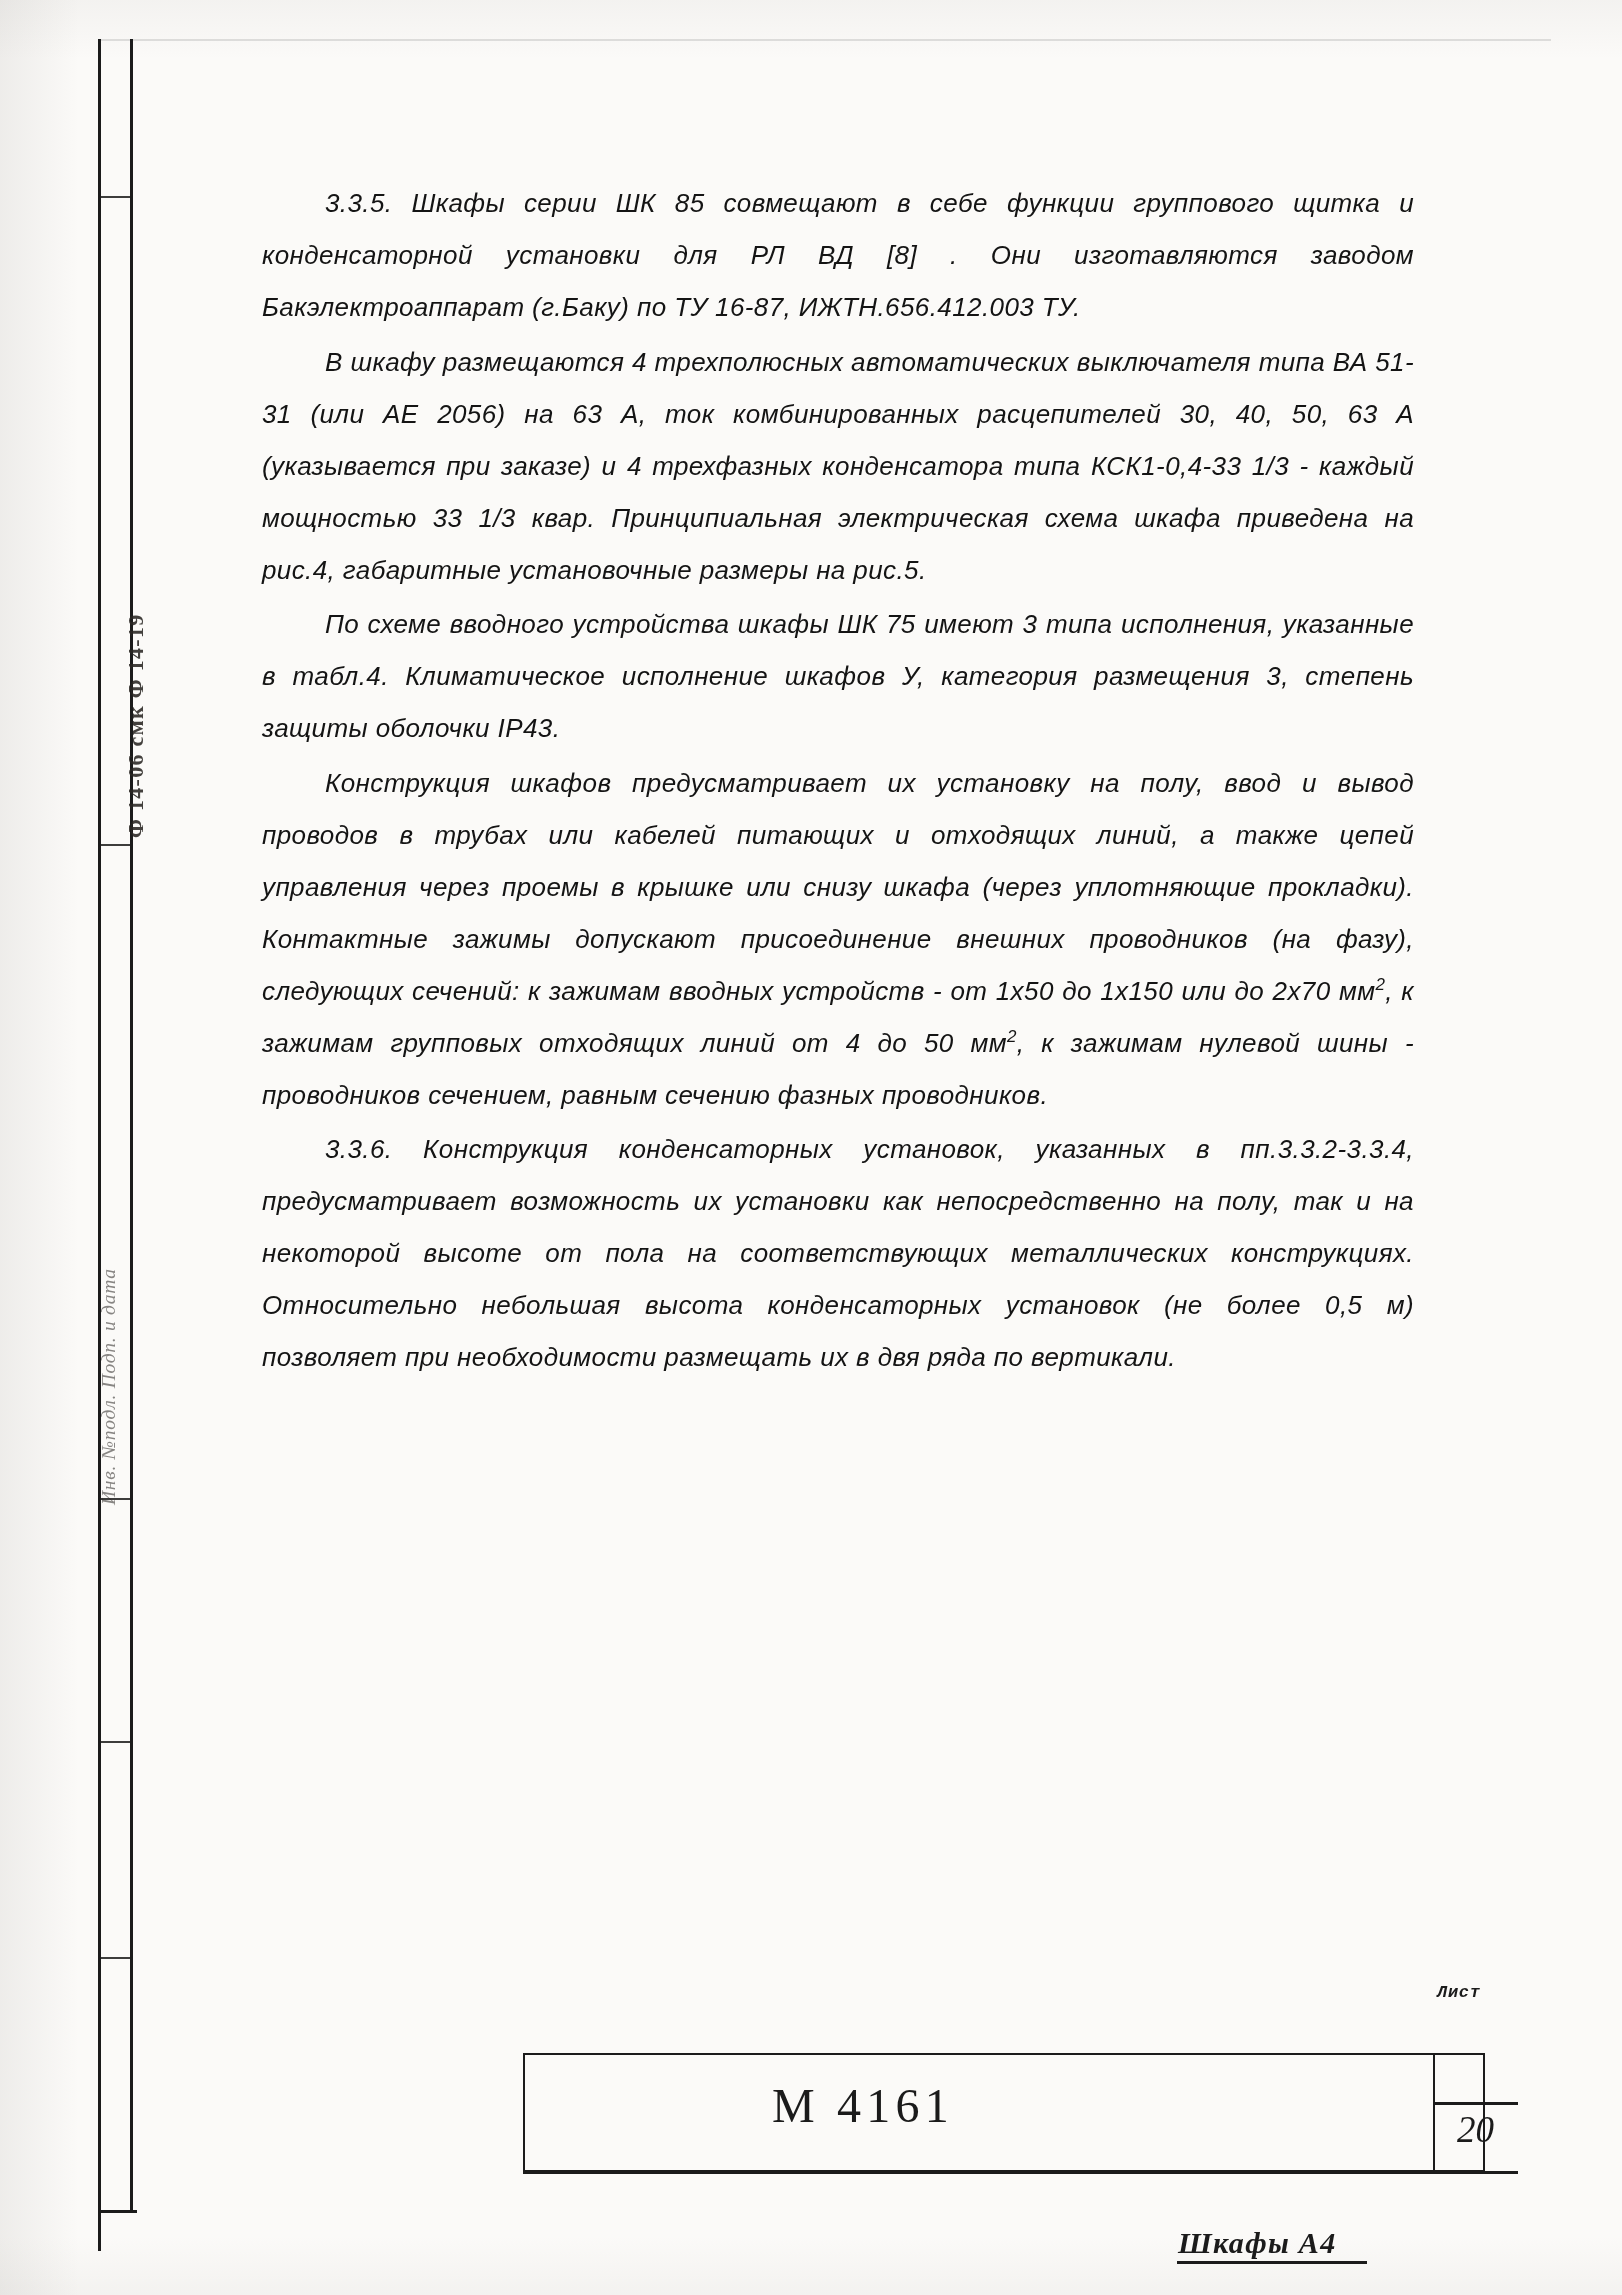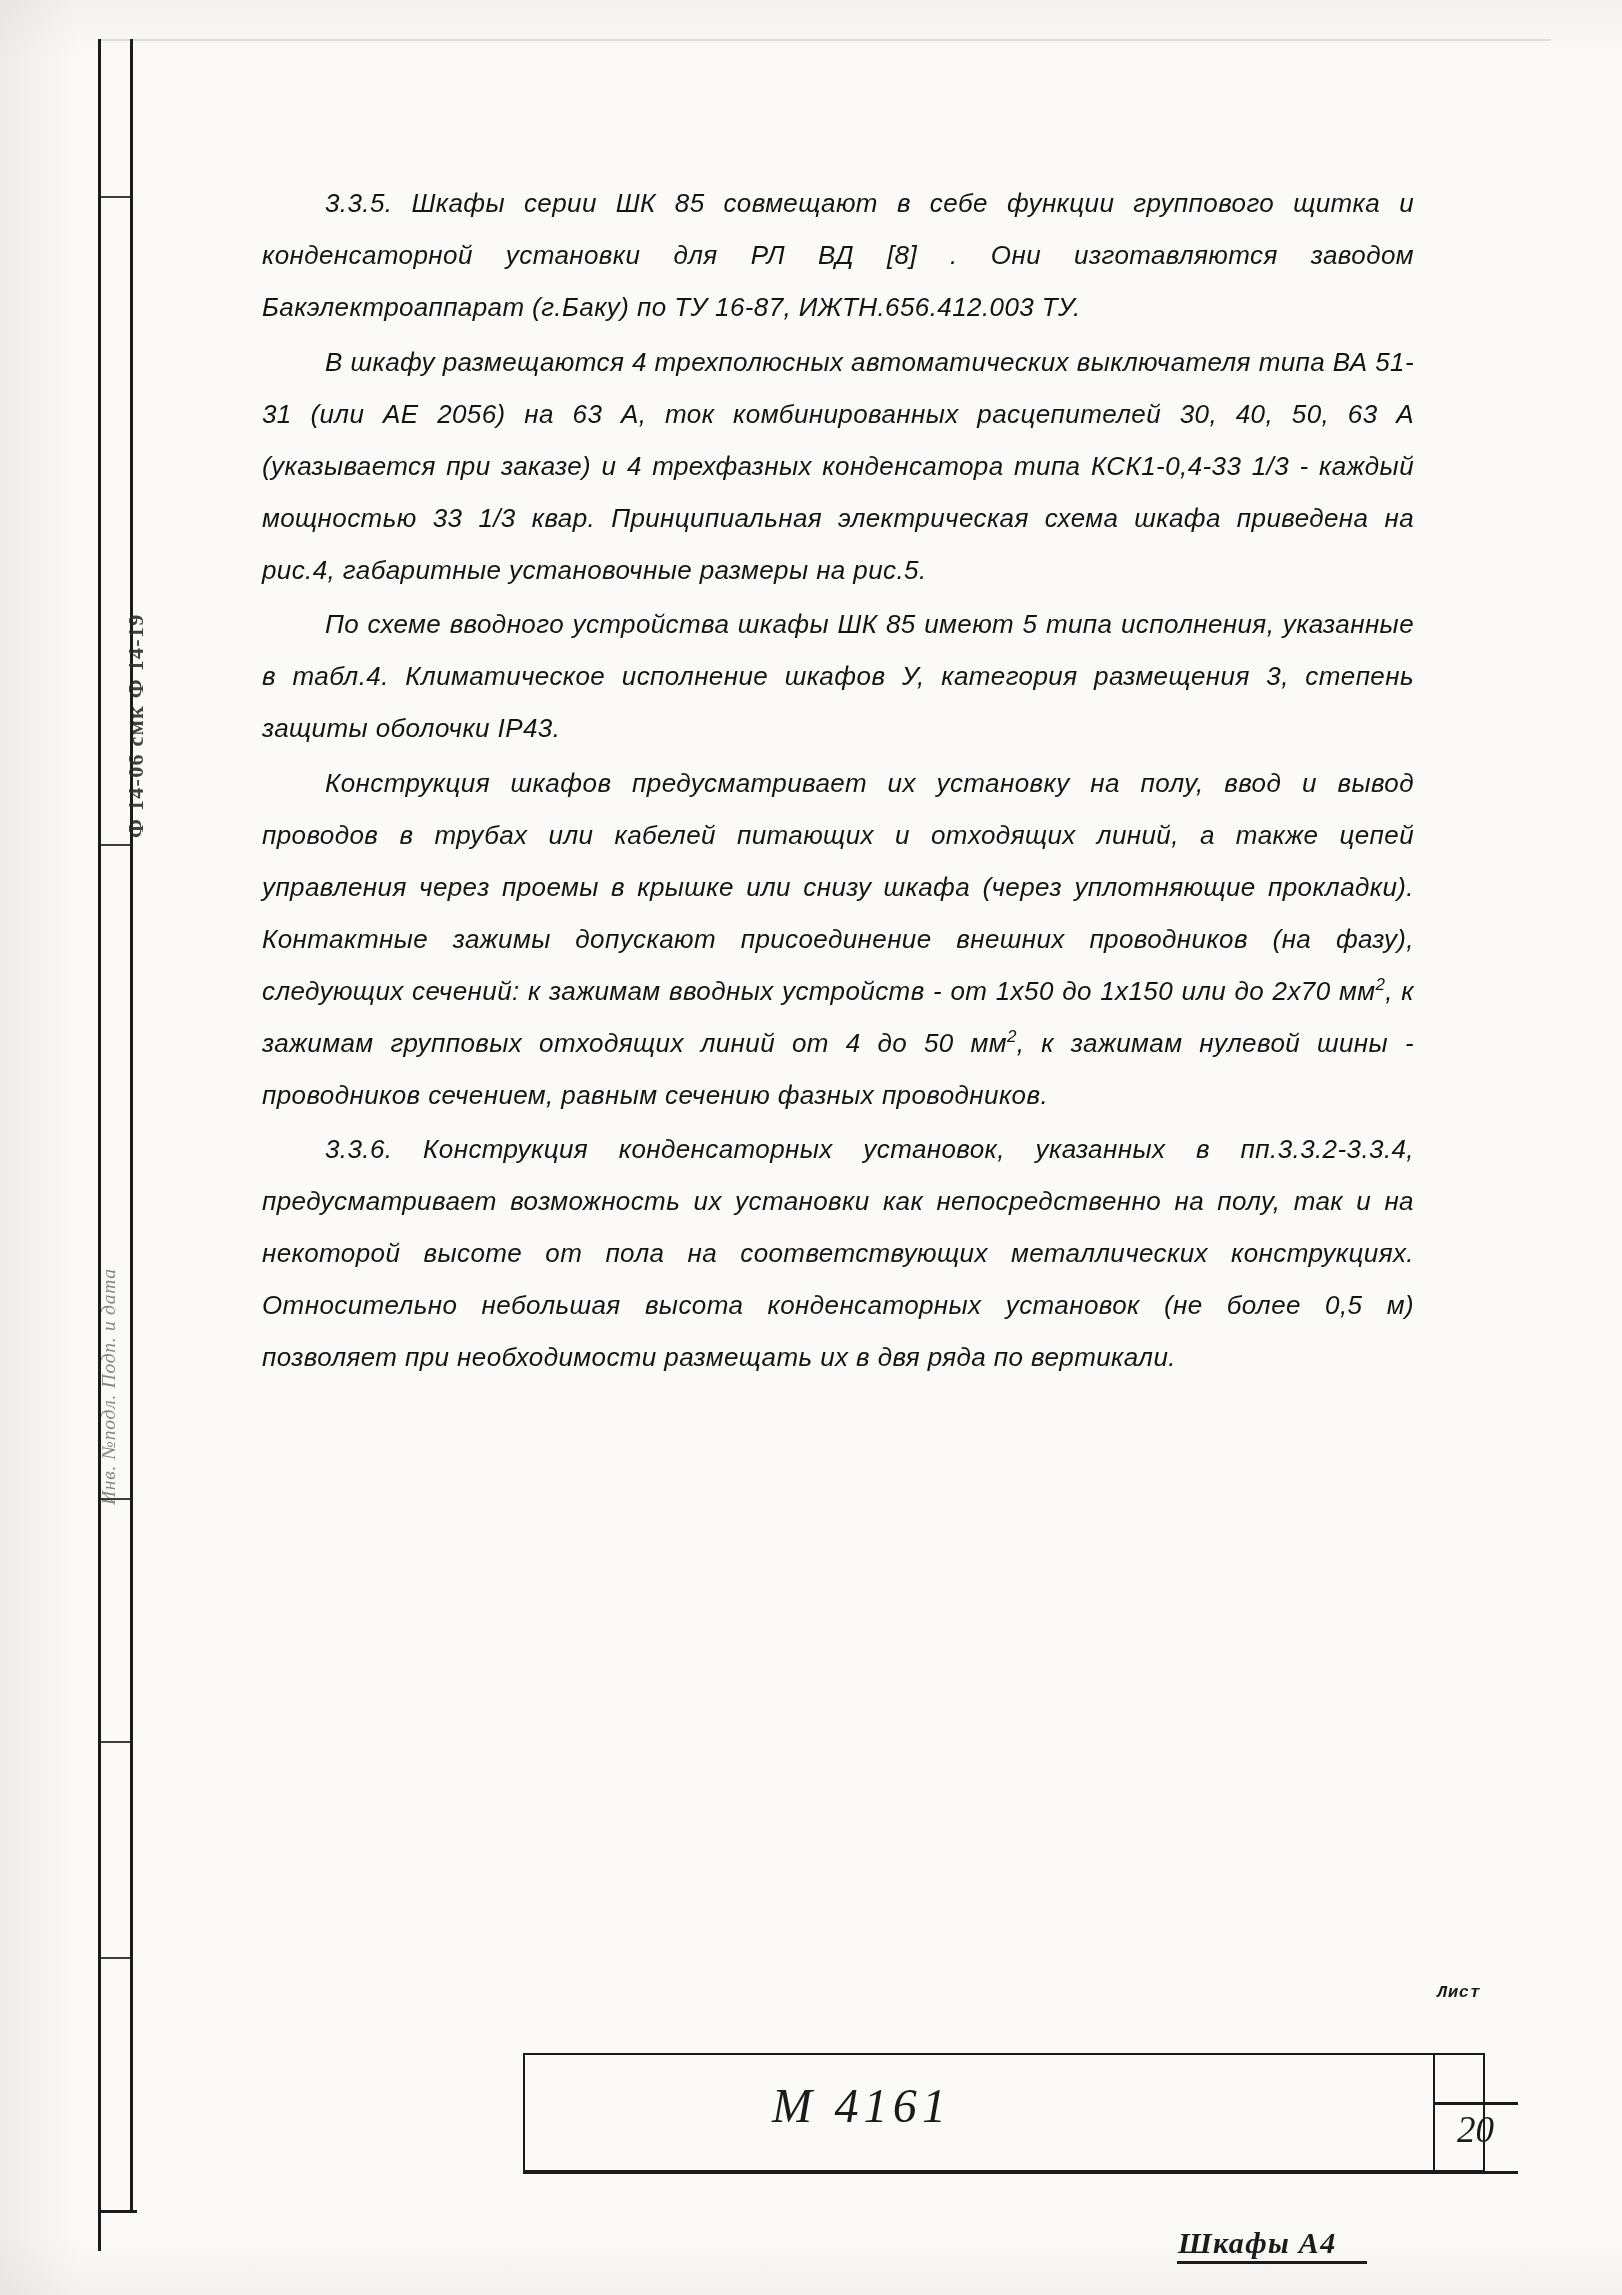--- a/index.html
+++ b/index.html
@@ -135,21 +135,20 @@
     height: 119px;
     border: 2.6px solid #1b1b1b;
     box-sizing: border-box;
   }
   .doc-number {
     position: absolute;
     left: 772px;
     top: 2078px;
     font-family: "Liberation Serif", serif;
     font-size: 48px;
-    font-style: italic;
     color: #1b1b1b;
     letter-spacing: 5.2px;
   }
   .sheet-box {
     position: absolute;
     left: 1433px;
     top: 2053px;
     width: 84px;
     height: 119px;
     box-sizing: border-box;
@@ -228,21 +227,21 @@
   <div class="tick" style="top:1741px"></div>
   <div class="tick" style="top:1957px"></div>
 
   <div class="v-text" id="stamp-code">Ф 14-06 смк Ф 14-19</div>
 
   <div class="v-text" id="stamp-hand">Инв. №подл. Подп. и дата</div>
 
   <div class="body-text">
     <p class="para indent">3.3.5. Шкафы серии ШК 85 совмещают в себе функции группового щитка и конденсаторной установки для РЛ ВД [8] . Они изготавляются заводом Бакэлектроаппарат (г.Баку) по ТУ 16-87, ИЖТН.656.412.003 ТУ.</p>
     <p class="para indent">В шкафу размещаются 4 трехполюсных автоматических выключателя типа ВА 51-31 (или АЕ 2056) на 63 А, ток комбинированных расцепителей 30, 40, 50, 63 А (указывается при заказе) и 4 трехфазных конденсатора типа КСК1-0,4-33 1/3 - каждый мощностью 33 1/3 квар. Принципиальная электрическая схема шкафа приведена на рис.4, габаритные установочные размеры на рис.5.</p>
-    <p class="para indent">По схеме вводного устройства шкафы ШК 85 имеют 5 типа исполнения, указанные в табл.4. Климатическое исполнение шкафов У, категория размещения 3, степень защиты оболочки IP43.</p>
+    <p class="para indent">По схеме вводного устройства шкафы ШК 75 имеют 3 типа исполнения, указанные в табл.4. Климатическое исполнение шкафов У, категория размещения 3, степень защиты оболочки IP43.</p>
     <p class="para indent">Конструкция шкафов предусматривает их установку на полу, ввод и вывод проводов в трубах или кабелей питающих и отходящих линий, а также цепей управления через проемы в крышке или снизу шкафа (через уплотняющие прокладки). Контактные зажимы допускают присоединение внешних проводников (на фазу), следующих сечений: к зажимам вводных устройств - от 1х50 до 1х150 или до 2х70 мм<sup class="exp">2</sup>, к зажимам групповых отходящих линий от 4 до 50 мм<sup class="exp">2</sup>, к зажимам нулевой шины - проводников сечением, равным сечению фазных проводников.</p>
     <p class="para indent">3.3.6. Конструкция конденсаторных установок, указанных в пп.3.3.2-3.3.4, предусматривает возможность их установки как непосредственно на полу, так и на некоторой высоте от пола на соответствующих металлических конструкциях. Относительно небольшая высота конденсаторных установок (не более 0,5 м) позволяет при необходимости размещать их в двя ряда по вертикали.</p>
   </div>
 
   <div class="title-block"></div>
   <div class="bottom-rule"></div>
 
   <div class="doc-number">М 4161</div>
 
   <div class="sheet-box"></div>

